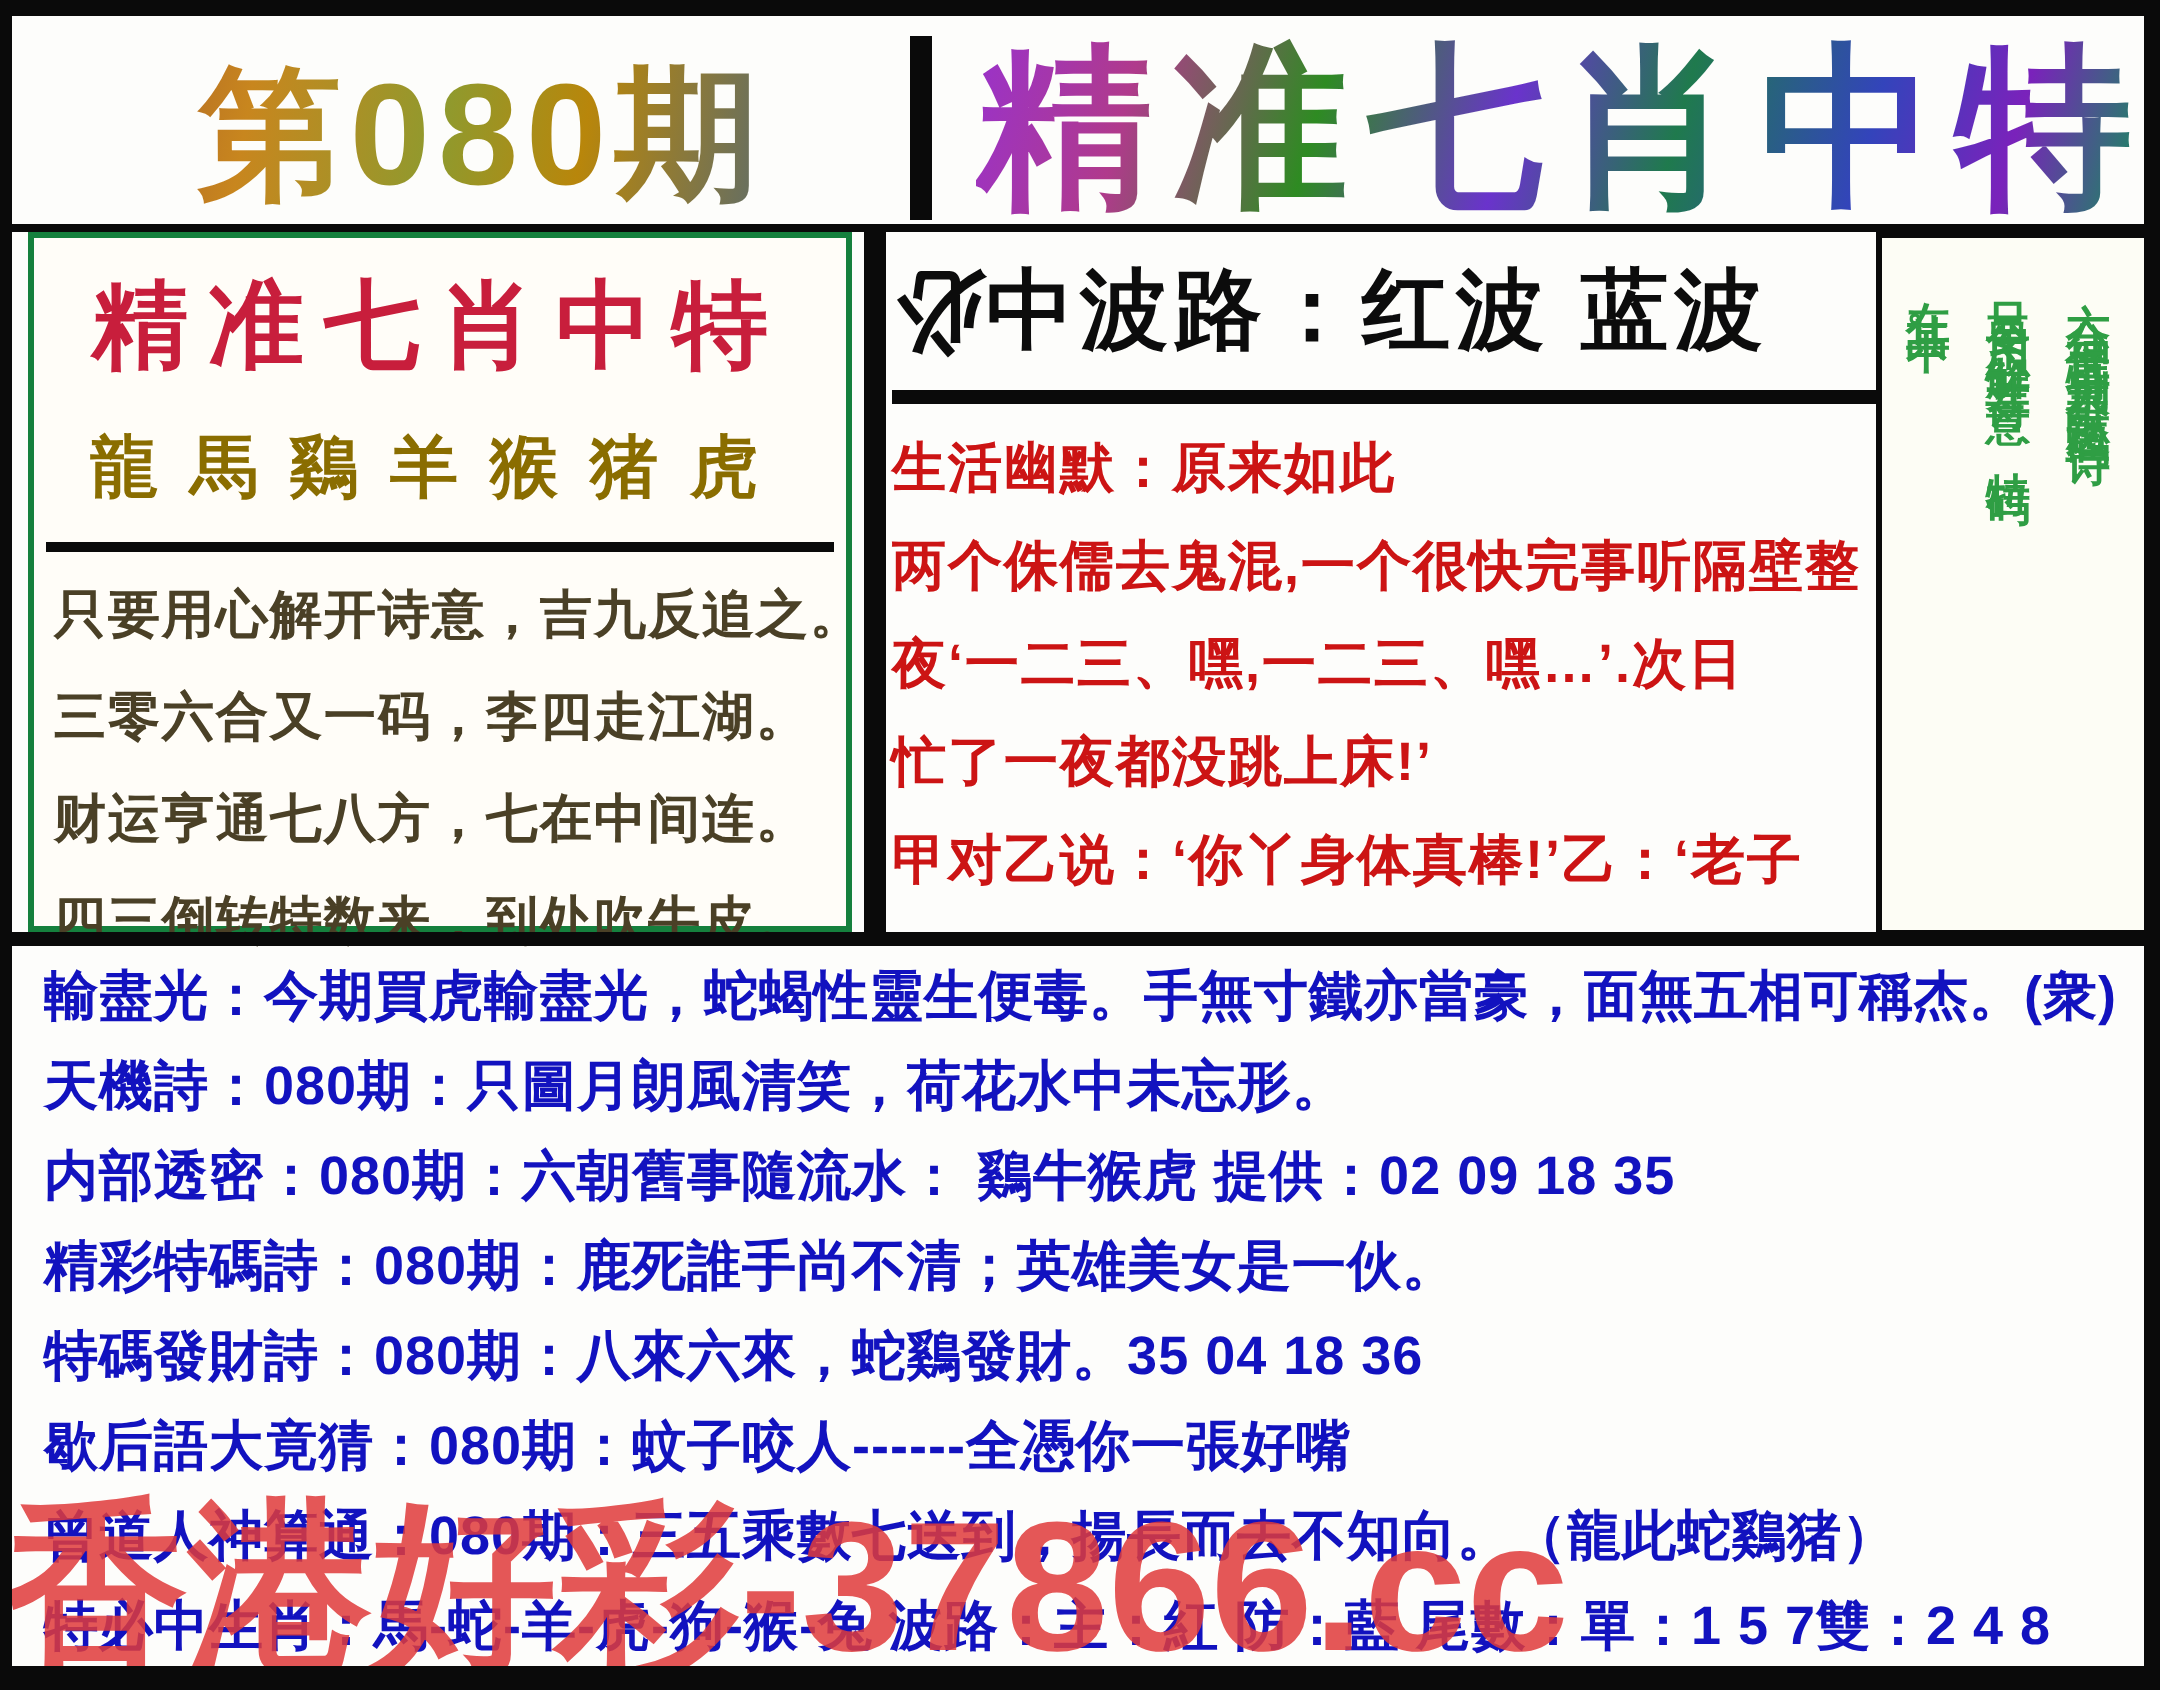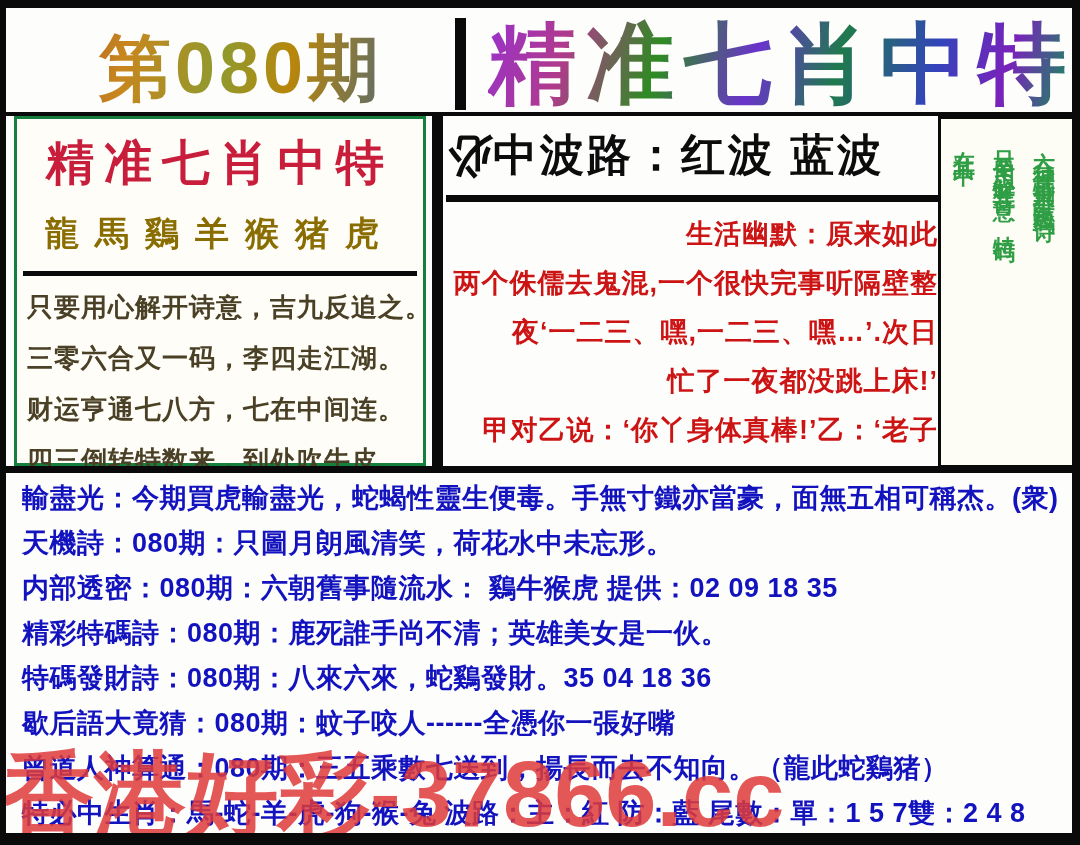--- a/index.html
+++ b/index.html
@@ -71,21 +71,21 @@
   }
   .mid-panel {
     position: absolute; left: 440px; top: 108px; width: 492px; height: 352px;
   }
   .mp-wave {
     padding-top: 10px; font-size: 44px; font-weight: bold; color: #0c0c0c;
     letter-spacing: 3px; white-space: nowrap;
   }
   .mp-wave .flip { display: inline-block; transform: rotate(180deg); }
   .mp-rule { height: 7px; background: #0a0a0a; margin-top: 10px; }
-  .mp-humor { padding-top: 8px; text-align: right; }
+  .mp-humor { padding-top: 8px; }
   .mp-humor-line {
     font-size: 27px; font-weight: bold; color: #cc1414;
     line-height: 49px; white-space: nowrap; letter-spacing: 1px;
   }
 
   
   .right-panel {
     position: absolute; left: 932px; top: 108px; width: 140px; height: 352px;
     border: 3px solid #0a0a0a; background: #fdfdf5;
   }

